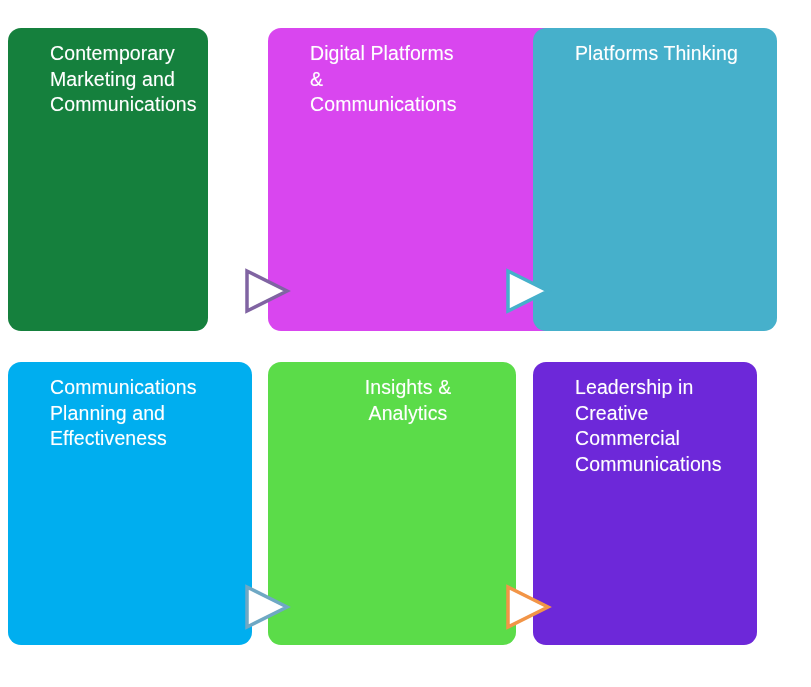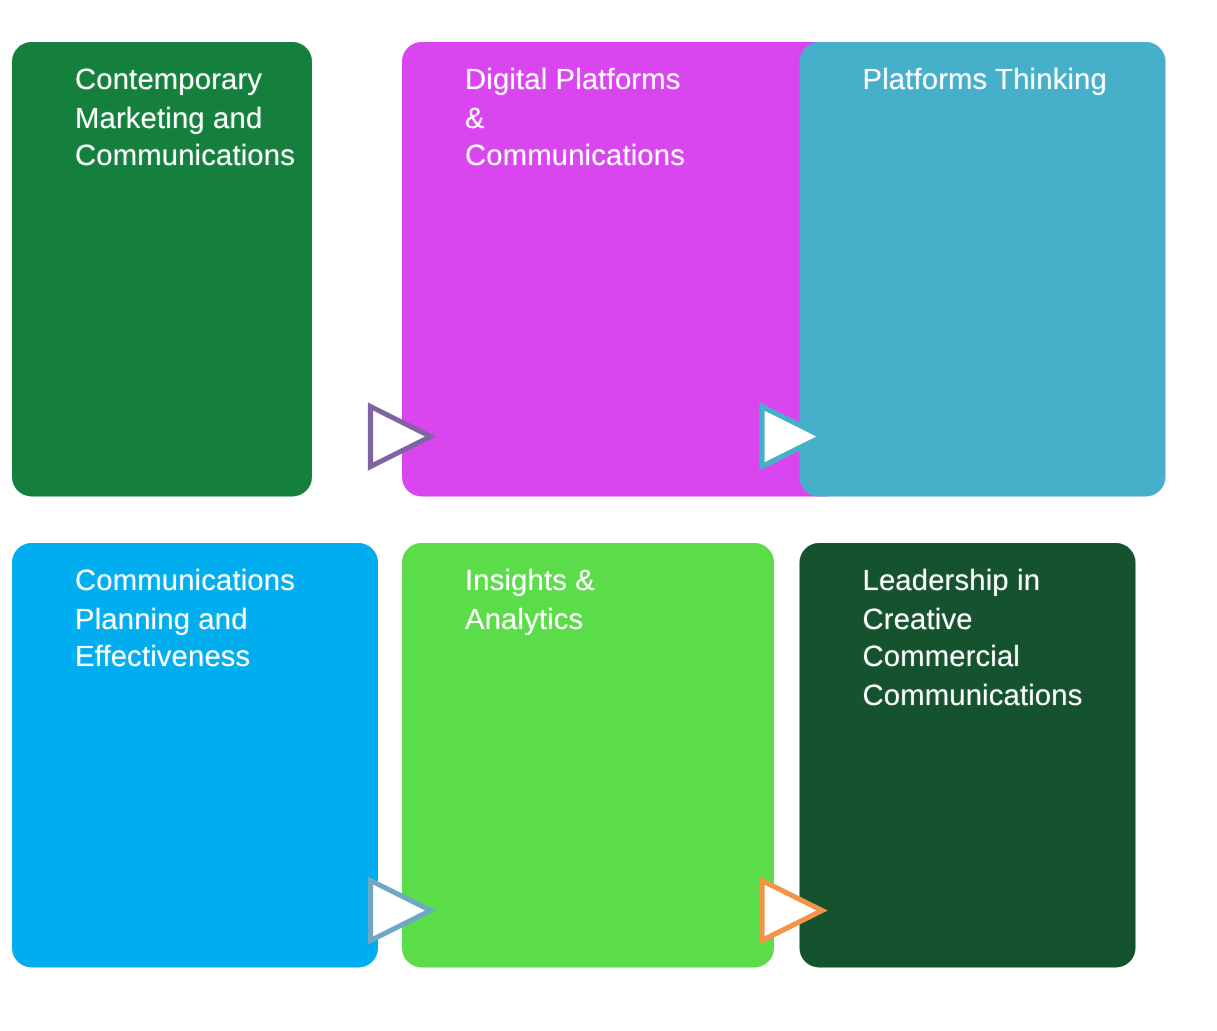--- a/index.html
+++ b/index.html
@@ -64,25 +64,25 @@
 Communications</div>
     </div>
     <div class="flow-box" style="left: 533px; top: 28px; width: 244px; height: 303px; background: rgb(70, 176, 203);">
       <div class="box-label">Platforms Thinking</div>
     </div>
     <div class="flow-box" style="left: 8px; top: 362px; width: 244px; height: 283px; background: rgb(0, 174, 239);">
       <div class="box-label">Communications
 Planning and
 Effectiveness</div>
     </div>
-    <div class="flow-box" style="left: 268px; top: 362px; width: 248px; height: 283px; background: rgb(91, 220, 73);">
+    <div class="flow-box" style="left: 268px; top: 362px; width: 248px; height: 283px; background: rgb(91, 220, 73); text-align: center;">
       <div class="box-label">Insights &amp;
 Analytics</div>
     </div>
-    <div class="flow-box" style="left: 533px; top: 362px; width: 224px; height: 283px; background: #14532d;">
+    <div class="flow-box" style="left: 533px; top: 362px; width: 224px; height: 283px; background: #6d28d9;">
       <div class="box-label">Leadership in
 Creative
 Commercial
 Communications</div>
     </div>
     <div class="flow-arrow" style="left: 244px; top: 268px; width: 46px; height: 46px;">
       <svg width="46" height="46" viewBox="0 0 46 46">
         <polygon points="3,3 43,23 3,43" fill="#FFFFFF" stroke="#8064A2" stroke-width="3.5" stroke-linejoin="miter"></polygon>
       </svg>
     </div>

